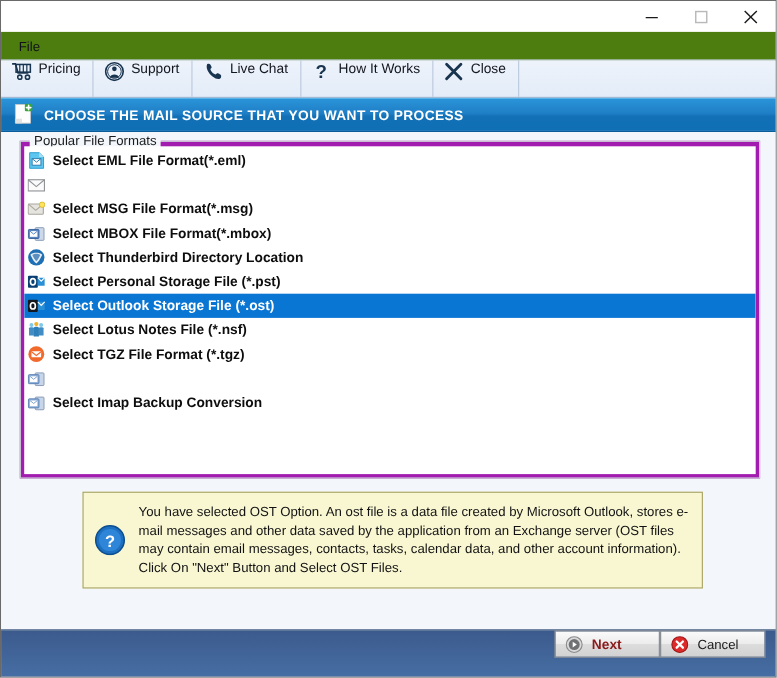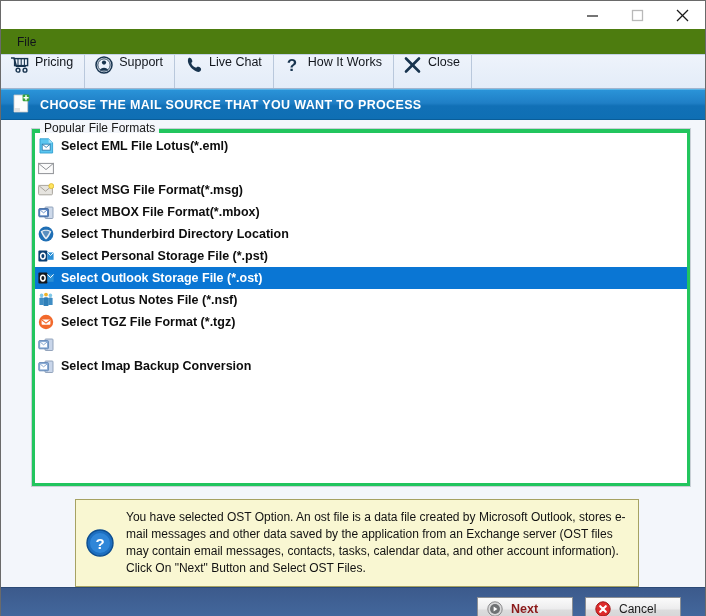--- a/index.html
+++ b/index.html
@@ -117,25 +117,24 @@
     flex: 1 1 auto;
     position: relative;
     background: #f3f6fb;
     padding: 8px 14px 0 17px;
     box-sizing: border-box;
   }
 
   .groupbox {
     position: relative;
     border: 1px solid #c9cfd6;
-    background: #22c55e;
-    height: 359px;
+    background: #a21caf;
+    height: 307px;
     box-sizing: border-box;
     padding: 4px 3px 3px 3px;
-    margin-left: 13px;
   }
   .groupbox-legend {
     position: absolute;
     top: -8px;
     left: 8px;
     background: #f3f6fb;
     padding: 0 4px;
     font-size: 12px;
     color: #1a1a1a;
   }
@@ -195,24 +194,24 @@
   }
 
   
   .footer {
     height: 42px;
     background: linear-gradient(to bottom, #3a5party 0%, #3b5party 100%);
     background: linear-gradient(to bottom, #3c5a8c 0%, #466ea4 100%);
     border-top: 1px solid #2c4karma;
     border-top: 1px solid #2c4a76;
     display: flex;
-    align-items: center;
+    align-items: flex-start;
     justify-content: flex-end;
-    gap: 12px;
-    padding-right: 24px;
+    gap: 0;
+    padding-right: 9px;
     flex: 0 0 auto;
   }
   .footer-btn {
     width: 96px;
     height: 25px;
     background: linear-gradient(to bottom, #fbfbfb 0%, #ececed 48%, #dcdcdd 52%, #d2d2d3 100%);
     border: 1px solid #8c8f94;
     display: flex;
     align-items: center;
     gap: 8px;
@@ -347,21 +346,21 @@
 
           <div class="list-row">
             <span class="row-icon">
               <svg width="15" height="16" viewBox="0 0 15 16">
                 <path d="M1 0.8 h8.6 l4 3.9 V15 H1 Z" fill="#5cc6f0" stroke="#2f9fd0" stroke-width="0.9"></path>
                 <path d="M9.6 0.8 v3.9 h4 Z" fill="#a9e2f7"></path>
                 <rect x="3.2" y="6.2" width="8" height="6" fill="#ffffff" stroke="#2f7fb0" stroke-width="0.9"></rect>
                 <path d="M3.2 6.2 L7.2 9.4 L11.2 6.2" fill="none" stroke="#2f7fb0" stroke-width="0.9"></path>
               </svg>
             </span>
-            <span class="row-label">Select EML File Lotus(*.eml)</span>
+            <span class="row-label">Select EML File Format(*.eml)</span>
           </div>
 
           <div class="list-row">
             <span class="row-icon">
               <svg width="16" height="13" viewBox="0 0 16 13">
                 <rect x="0.6" y="1.4" width="14.8" height="10.2" fill="#fbfbfb" stroke="#8f9296" stroke-width="1"></rect>
                 <path d="M0.6 1.4 L8 7.6 L15.4 1.4" fill="none" stroke="#8f9296" stroke-width="1"></path>
               </svg>
             </span>
           </div>

